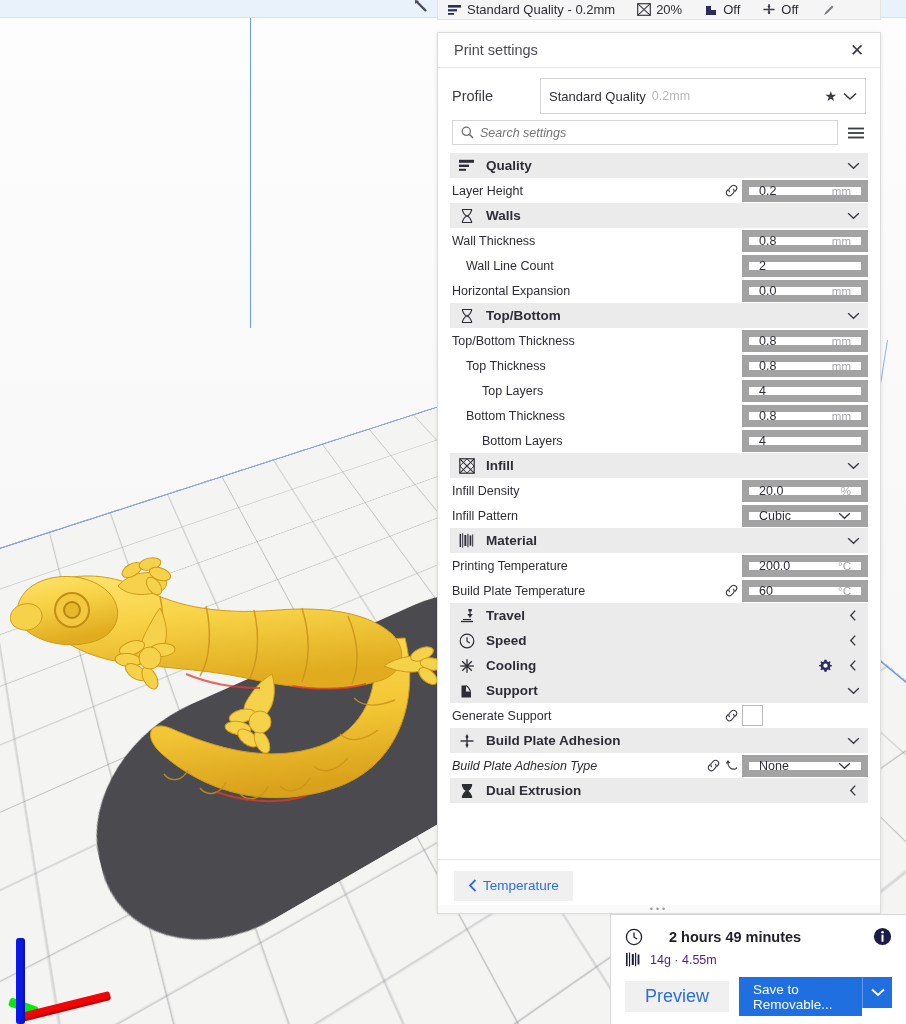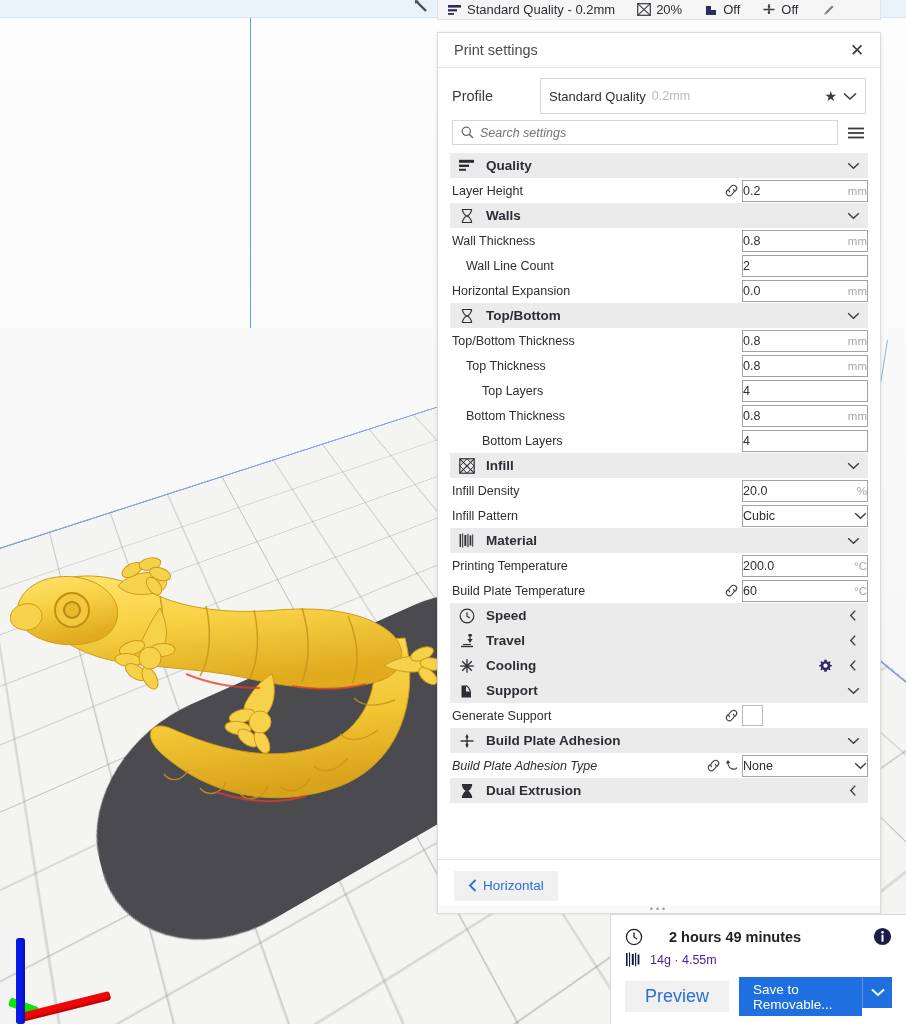--- a/index.html
+++ b/index.html
@@ -151,22 +151,22 @@
   .cat-chev { color: #3b3b44; width: 14px; display: flex; align-items: center; justify-content: center; }
 
   .srow { height: 25px; display: flex; align-items: center; gap: 4px; }
   .srow-label { font-size: 12.5px; color: #2d2d35; flex: 1; padding-left: 2px; white-space: nowrap; }
   .srow-label.ind1 { padding-left: 16px; }
   .srow-label.ind2 { padding-left: 32px; }
   .srow-label.ital { font-style: italic; }
   .link-ico { width: 14px; color: #3b3b44; display: flex; align-items: center; justify-content: center; }
   .revert-ico { width: 14px; color: #3b3b44; display: flex; align-items: center; justify-content: center; }
   .sfield {
-    width: 126px; height: 22px; border: 1px solid #a3a3a3; background: #fff;
-    display: flex; align-items: center; padding: 0 0;
+    width: 126px; height: 22px; border: 7px solid #a3a3a3; background: #fff;
+    display: flex; align-items: center; padding: 0 10px;
     font-size: 12.5px; color: #2d2d35; cursor: text;
   }
   .sfield .val { flex: 1; }
   .sfield .unit { color: #a6a6ac; font-size: 11.5px; }
   .sfield.sel { cursor: pointer; }
   .sfield .dchev { color: #3b3b44; }
   .checkbox {
     width: 21px; height: 21px; border: 1px solid #b9b9bd; background: #fff; cursor: pointer;
   }
   .cbwrap { width: 126px; display: flex; }
@@ -604,42 +604,42 @@
             </svg>
           </span>
           <span class="sfield">
             <span class="val">60</span>
             <span class="unit">°C</span>
           </span>
         </div>
         <div class="cat">
           <span class="cat-ico">
             <svg viewBox="0 0 16 16" width="16" height="16">
-              <circle cx="8" cy="8" r="6.8" stroke="#2d2d35" stroke-width="1.2" fill="none"></circle>
-              <path d="M8 4.2 L8 8.2 L10.8 10" stroke="#2d2d35" stroke-width="1.2" fill="none"></path>
-            </svg>
-          </span>
-          <span class="cat-label">Speed</span>
-          <span class="cat-chev">
-            <svg viewBox="0 0 9 14" width="8" height="13">
-              <path d="M7 1.5 L2 7 L7 12.5" stroke="#3b3b44" stroke-width="1.6" fill="none"></path>
-            </svg>
-          </span>
-        </div>
-        <div class="cat">
-          <span class="cat-ico">
-            <svg viewBox="0 0 16 16" width="16" height="16">
               <path d="M2 13.5 L14 13.5" stroke="#2d2d35" stroke-width="1.4"></path>
               <path d="M4 11.5 L12 11.5" stroke="#2d2d35" stroke-width="1.1"></path>
               <path d="M11 1.5 L11 7.5" stroke="#2d2d35" stroke-width="1.2"></path>
               <path d="M8.4 6 L13.6 6 L11 10 Z" fill="#2d2d35"></path>
               <path d="M9.4 1 L12.8 1 L12.8 3.4 L9.4 3.4 Z" fill="#2d2d35"></path>
             </svg>
           </span>
           <span class="cat-label">Travel</span>
+          <span class="cat-chev">
+            <svg viewBox="0 0 9 14" width="8" height="13">
+              <path d="M7 1.5 L2 7 L7 12.5" stroke="#3b3b44" stroke-width="1.6" fill="none"></path>
+            </svg>
+          </span>
+        </div>
+        <div class="cat">
+          <span class="cat-ico">
+            <svg viewBox="0 0 16 16" width="16" height="16">
+              <circle cx="8" cy="8" r="6.8" stroke="#2d2d35" stroke-width="1.2" fill="none"></circle>
+              <path d="M8 4.2 L8 8.2 L10.8 10" stroke="#2d2d35" stroke-width="1.2" fill="none"></path>
+            </svg>
+          </span>
+          <span class="cat-label">Speed</span>
           <span class="cat-chev">
             <svg viewBox="0 0 9 14" width="8" height="13">
               <path d="M7 1.5 L2 7 L7 12.5" stroke="#3b3b44" stroke-width="1.6" fill="none"></path>
             </svg>
           </span>
         </div>
         <div class="cat">
           <span class="cat-ico">
             <svg viewBox="0 0 16 16" width="16" height="16">
               <g stroke="#2d2d35" stroke-width="1.3" fill="none">
@@ -745,21 +745,21 @@
             </svg>
           </span>
         </div>
       </div>
 
     <div id="panel-footer">
       <button id="recommended-btn">
         <svg width="9" height="13" viewBox="0 0 9 13">
           <path d="M7.5 1 L2 6.5 L7.5 12" stroke="#2b6fd6" stroke-width="1.8" fill="none"></path>
         </svg>
-        <span>Horizontal</span>
+        <span>Temperature</span>
       </button>
     </div>
   </div>
 
   <div id="panel-grip">•••</div>
 
   <div id="action-panel">
     <div id="time-row">
       <svg width="18" height="18" viewBox="0 0 18 18">
         <circle cx="9" cy="9" r="7.6" stroke="#21212b" stroke-width="1.3" fill="none"></circle>

